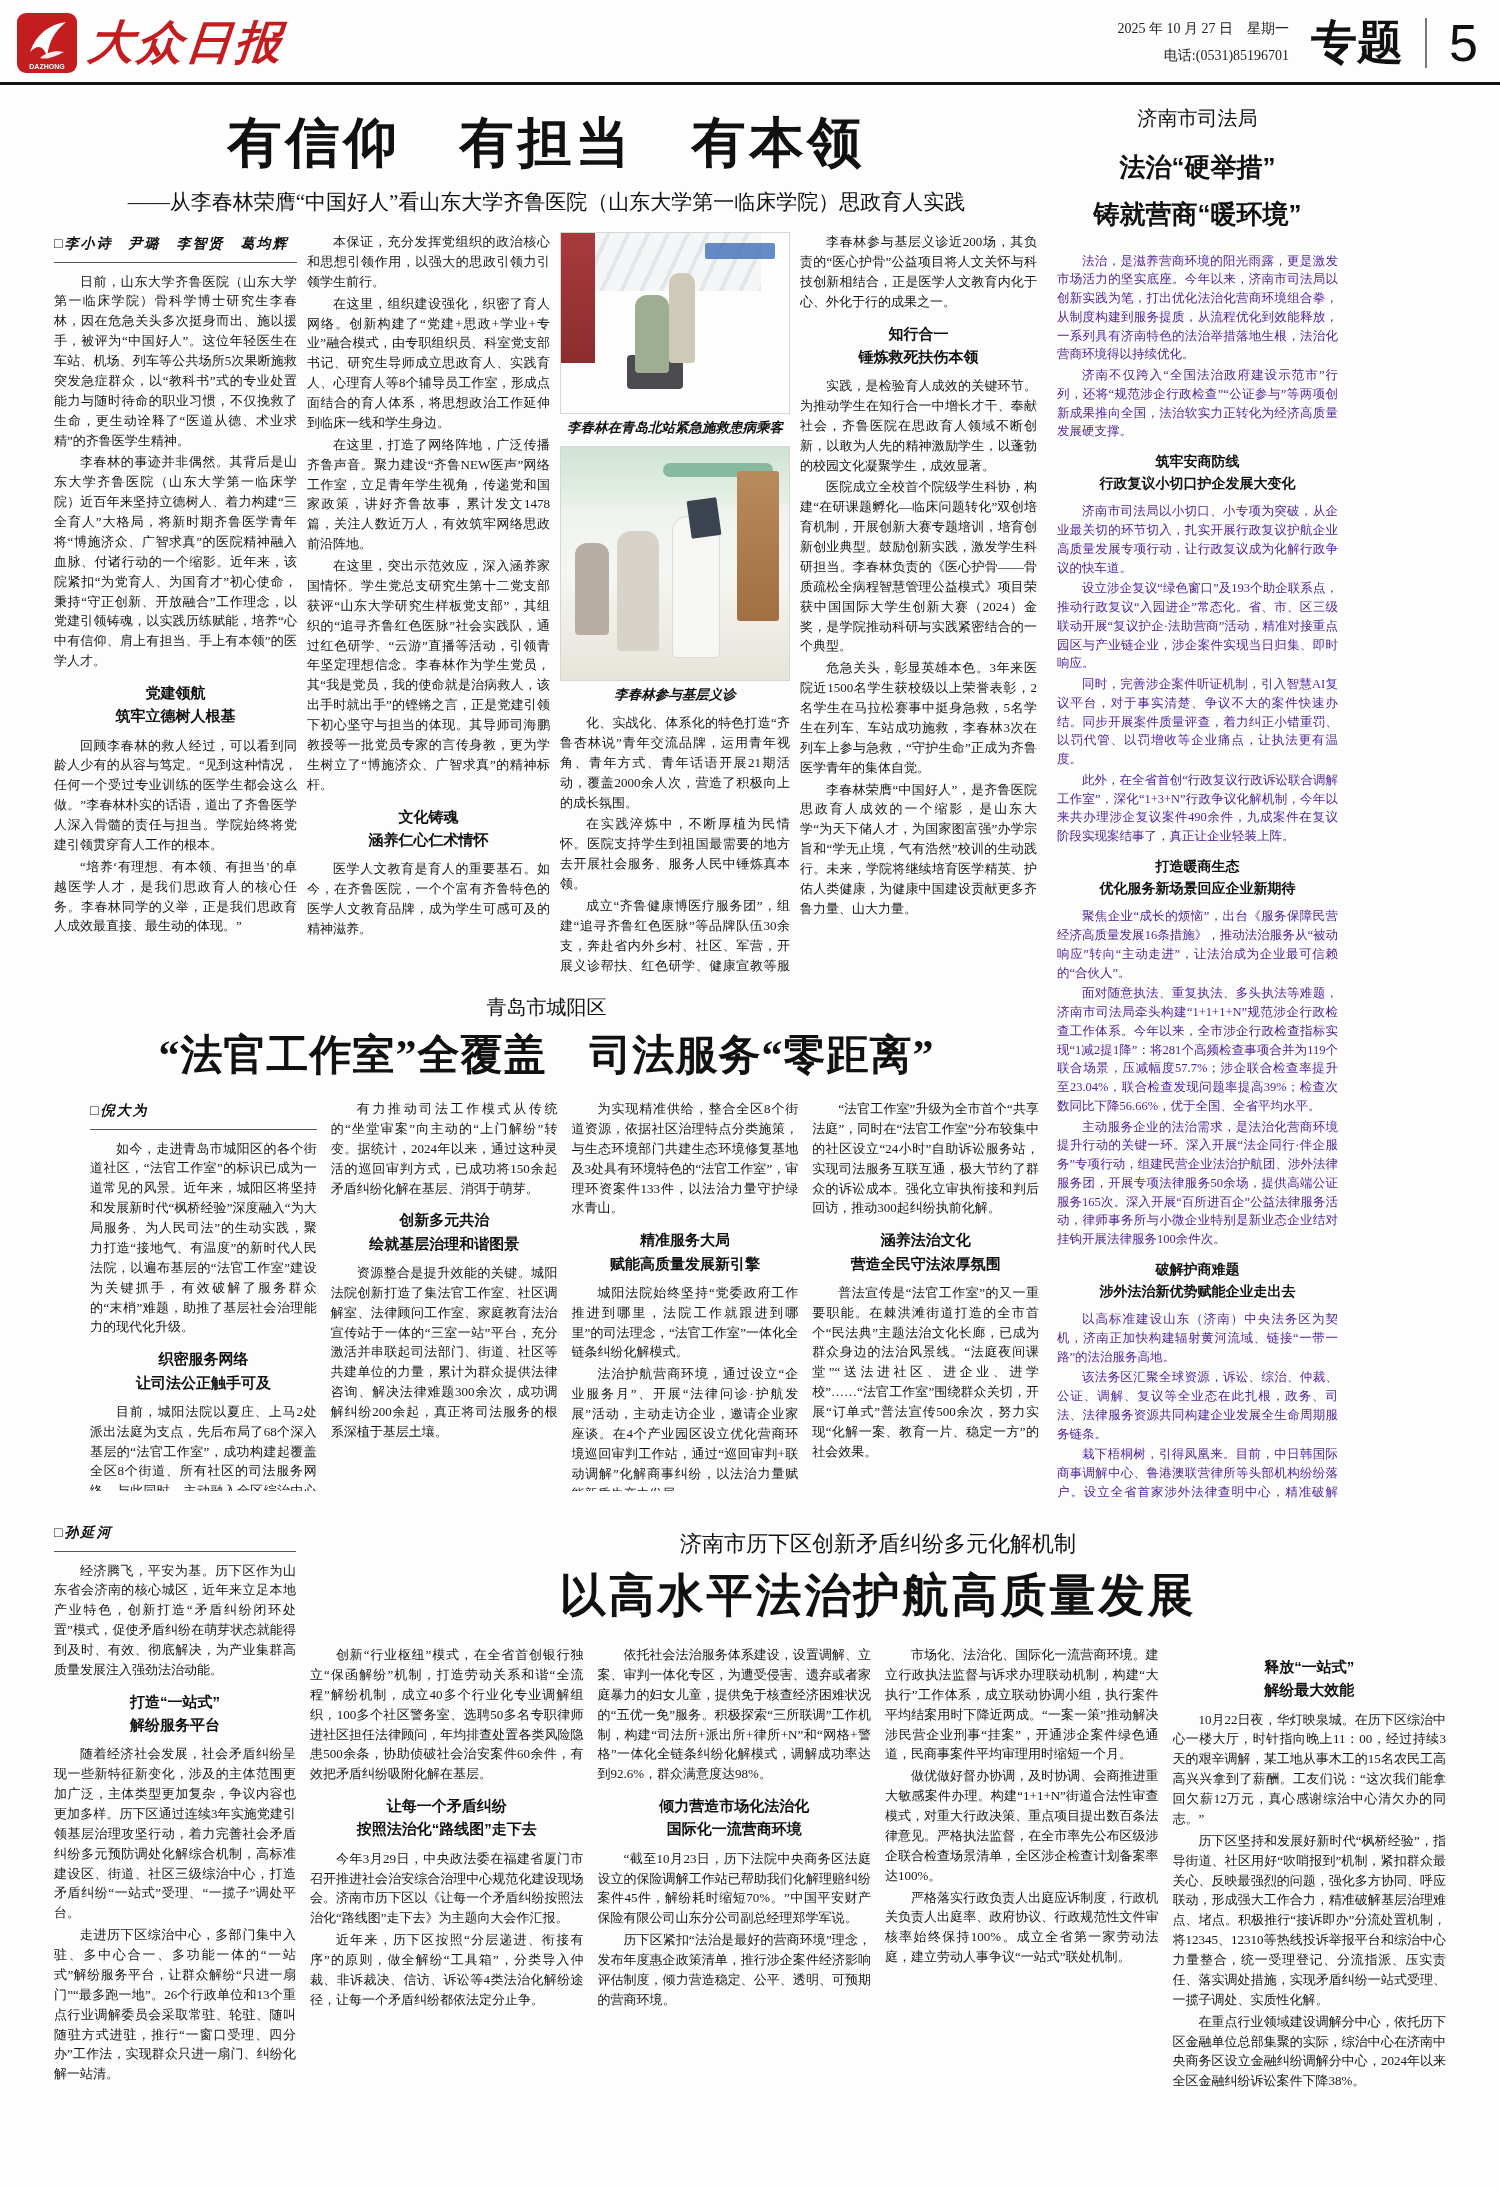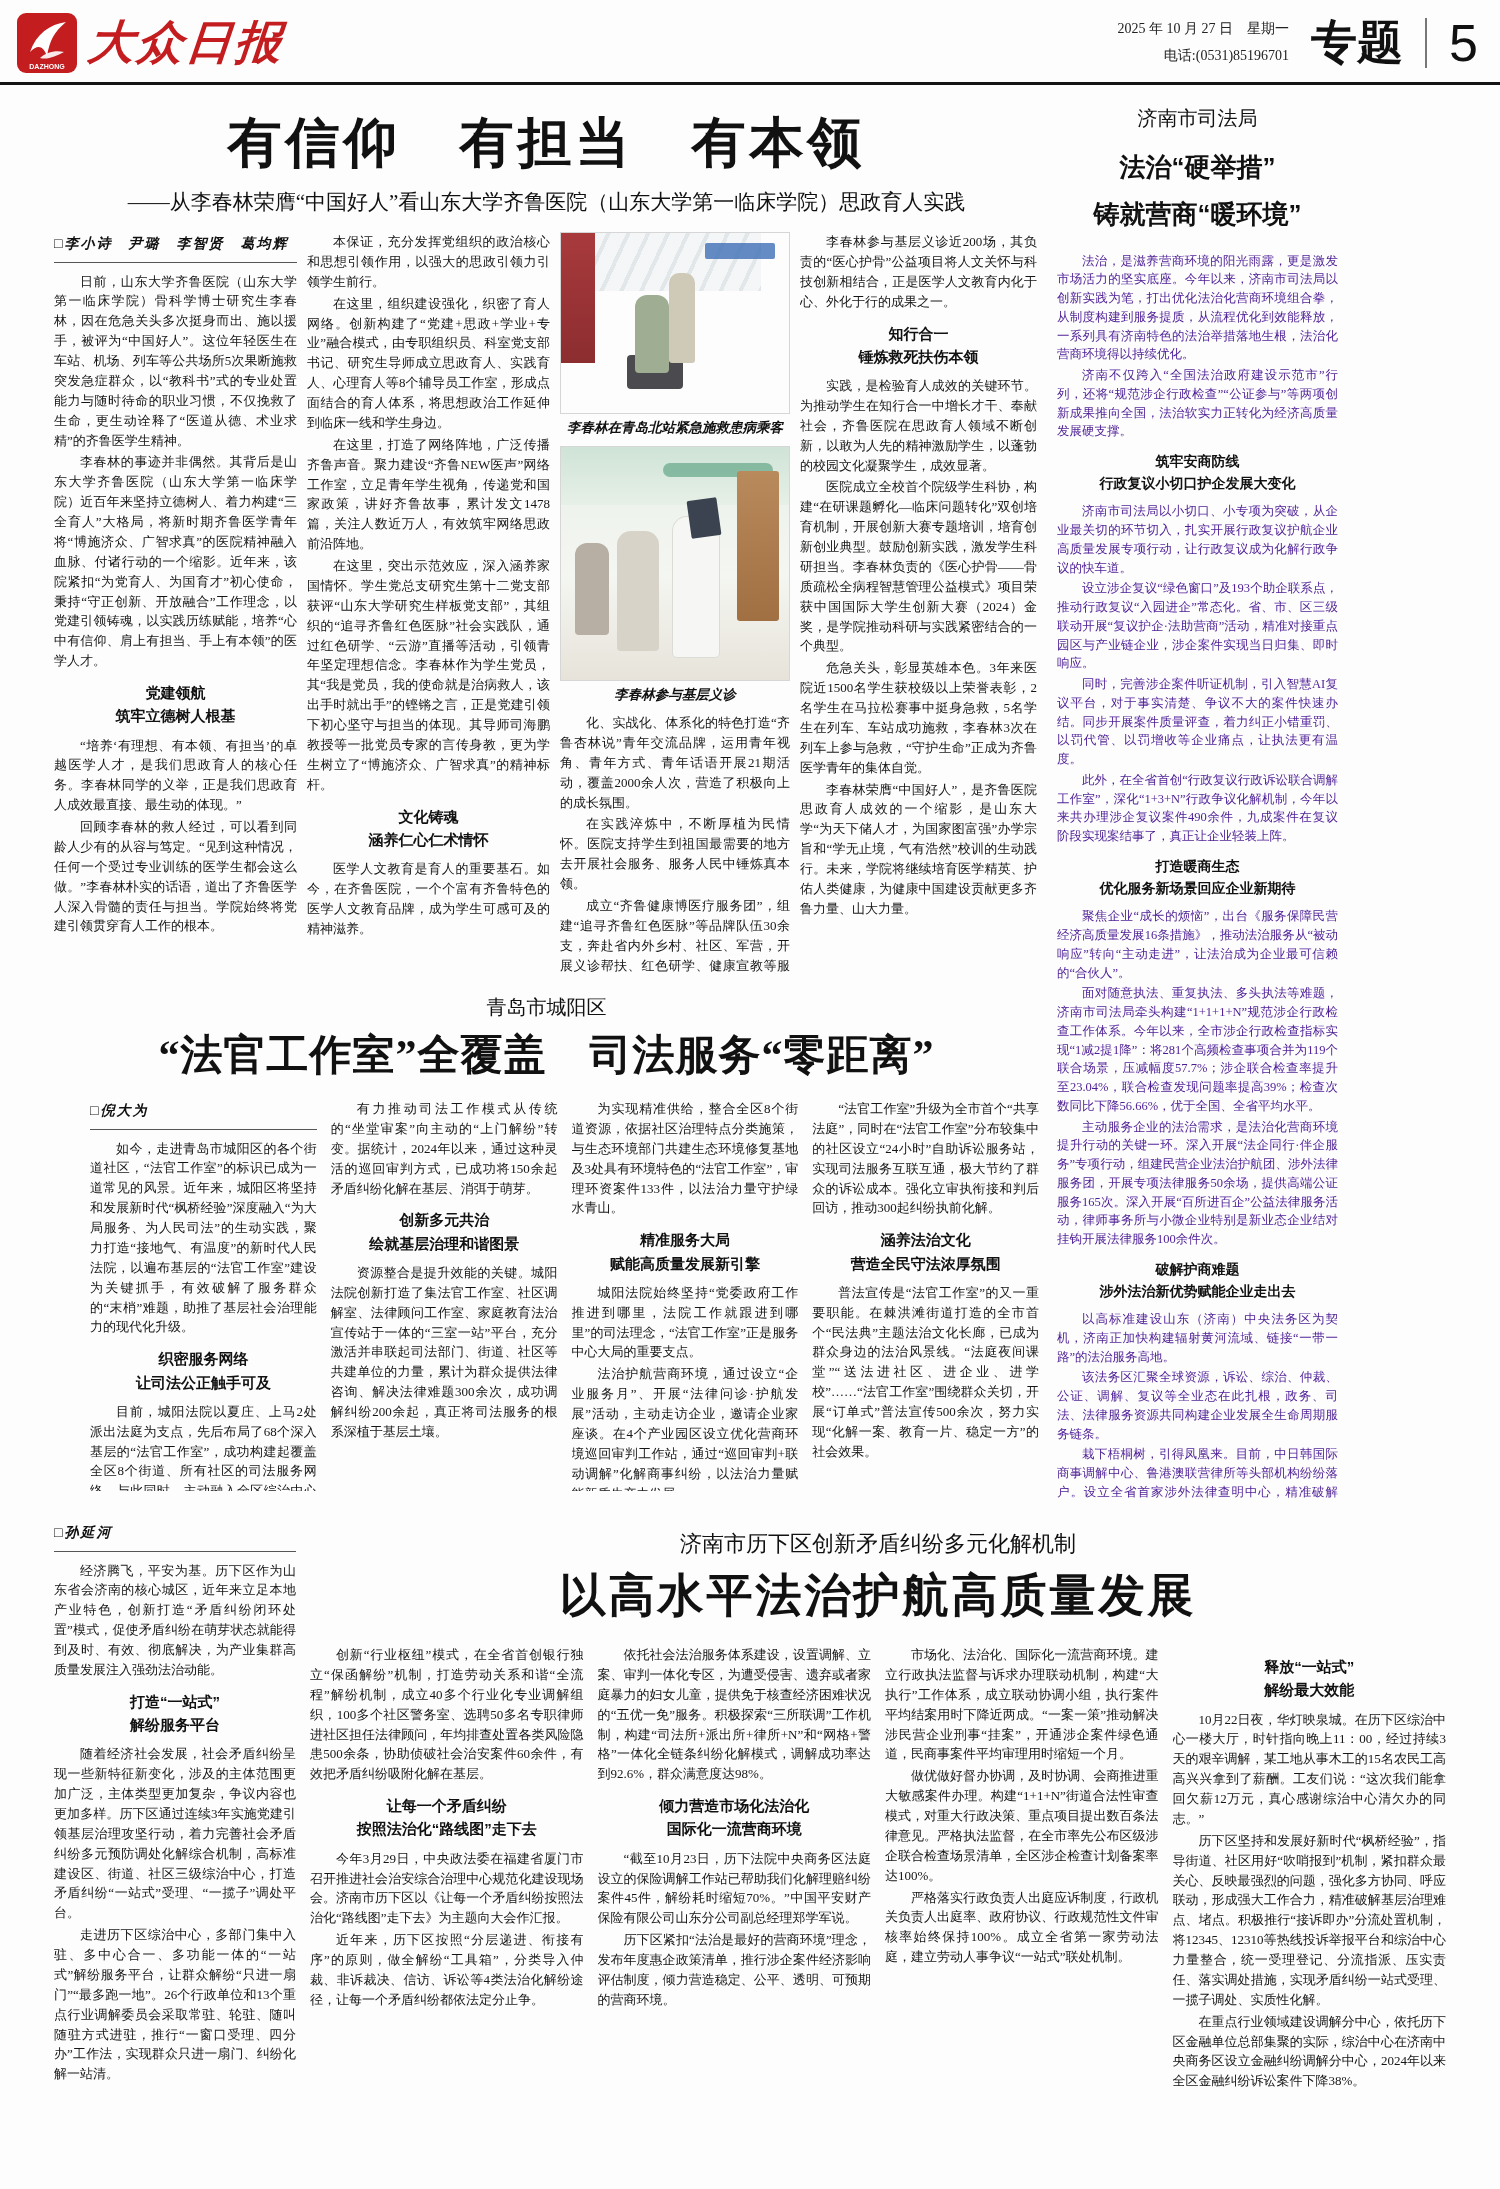--- a/index.html
+++ b/index.html
@@ -109,22 +109,22 @@
         <div>
           <h1 class="a1-title">有信仰　有担当　有本领</h1>
           <div class="a1-sub">——从李春林荣膺“中国好人”看山东大学齐鲁医院（山东大学第一临床学院）思政育人实践</div>
           <div class="a1-cols">
             <div class="col colA">
                 <div class="byline">□李小诗　尹璐　李智贤　葛均辉</div>
                 <p>日前，山东大学齐鲁医院（山东大学第一临床学院）骨科学博士研究生李春林，因在危急关头多次挺身而出、施以援手，被评为“中国好人”。这位年轻医生在车站、机场、列车等公共场所5次果断施救突发急症群众，以“教科书”式的专业处置能力与随时待命的职业习惯，不仅挽救了生命，更生动诠释了“医道从德、术业求精”的齐鲁医学生精神。</p>
                 <p>李春林的事迹并非偶然。其背后是山东大学齐鲁医院（山东大学第一临床学院）近百年来坚持立德树人、着力构建“三全育人”大格局，将新时期齐鲁医学青年将“博施济众、广智求真”的医院精神融入血脉、付诸行动的一个缩影。近年来，该院紧扣“为党育人、为国育才”初心使命，秉持“守正创新、开放融合”工作理念，以党建引领铸魂，以实践历练赋能，培养“心中有信仰、肩上有担当、手上有本领”的医学人才。</p>
                 <h4 class="sub">党建领航
 筑牢立德树人根基</h4>
+                <p>回顾李春林的救人经过，可以看到同龄人少有的从容与笃定。“见到这种情况，任何一个受过专业训练的医学生都会这么做。”李春林朴实的话语，道出了齐鲁医学人深入骨髓的责任与担当。学院始终将党建引领贯穿育人工作的根本。</p>
                 <p>“培养‘有理想、有本领、有担当’的卓越医学人才，是我们思政育人的核心任务。李春林同学的义举，正是我们思政育人成效最直接、最生动的体现。”</p>
-                <p>回顾李春林的救人经过，可以看到同龄人少有的从容与笃定。“见到这种情况，任何一个受过专业训练的医学生都会这么做。”李春林朴实的话语，道出了齐鲁医学人深入骨髓的责任与担当。学院始终将党建引领贯穿育人工作的根本。</p>
               </div>
             <div class="col colB">
                 <p>本保证，充分发挥党组织的政治核心和思想引领作用，以强大的思政引领力引领学生前行。</p>
                 <p>在这里，组织建设强化，织密了育人网络。创新构建了“党建+思政+学业+专业”融合模式，由专职组织员、科室党支部书记、研究生导师成立思政育人、实践育人、心理育人等8个辅导员工作室，形成点面结合的育人体系，将思想政治工作延伸到临床一线和学生身边。</p>
                 <p>在这里，打造了网络阵地，广泛传播齐鲁声音。聚力建设“齐鲁NEW医声”网络工作室，立足青年学生视角，传递党和国家政策，讲好齐鲁故事，累计发文1478篇，关注人数近万人，有效筑牢网络思政前沿阵地。</p>
                 <p>在这里，突出示范效应，深入涵养家国情怀。学生党总支研究生第十二党支部获评“山东大学研究生样板党支部”，其组织的“追寻齐鲁红色医脉”社会实践队，通过红色研学、“云游”直播等活动，引领青年坚定理想信念。李春林作为学生党员，其“我是党员，我的使命就是治病救人，该出手时就出手”的铿锵之言，正是党建引领下初心坚守与担当的体现。其导师司海鹏教授等一批党员专家的言传身教，更为学生树立了“博施济众、广智求真”的精神标杆。</p>
                 <h4 class="sub">文化铸魂
 涵养仁心仁术情怀</h4>
                 <p>医学人文教育是育人的重要基石。如今，在齐鲁医院，一个个富有齐鲁特色的医学人文教育品牌，成为学生可感可及的精神滋养。</p>
               </div>
@@ -180,21 +180,21 @@
             <div class="col">
                 <p>有力推动司法工作模式从传统的“坐堂审案”向主动的“上门解纷”转变。据统计，2024年以来，通过这种灵活的巡回审判方式，已成功将150余起矛盾纠纷化解在基层、消弭于萌芽。</p>
                 <h4 class="sub">创新多元共治
 绘就基层治理和谐图景</h4>
                 <p>资源整合是提升效能的关键。城阳法院创新打造了集法官工作室、社区调解室、法律顾问工作室、家庭教育法治宣传站于一体的“三室一站”平台，充分激活并串联起司法部门、街道、社区等共建单位的力量，累计为群众提供法律咨询、解决法律难题300余次，成功调解纠纷200余起，真正将司法服务的根系深植于基层土壤。</p>
               </div>
             <div class="col">
                 <p>为实现精准供给，整合全区8个街道资源，依据社区治理特点分类施策，与生态环境部门共建生态环境修复基地及3处具有环境特色的“法官工作室”，审理环资案件133件，以法治力量守护绿水青山。</p>
                 <h4 class="sub">精准服务大局
 赋能高质量发展新引擎</h4>
-                <p>城阳法院始终坚持“党委政府工作推进到哪里，法院工作就跟进到哪里”的司法理念，“法官工作室”正是服务中心大局的重要支点。</p>
+                <p>城阳法院始终坚持“党委政府工作推进到哪里，法院工作就跟进到哪里”的司法理念，“法官工作室”一体化全链条纠纷化解模式。</p>
                 <p>法治护航营商环境，通过设立“企业服务月”、开展“法律问诊·护航发展”活动，主动走访企业，邀请企业家座谈。在4个产业园区设立优化营商环境巡回审判工作站，通过“巡回审判+联动调解”化解商事纠纷，以法治力量赋能新质生产力发展。</p>
               </div>
             <div class="col">
                 <p>“法官工作室”升级为全市首个“共享法庭”，同时在“法官工作室”分布较集中的社区设立“24小时”自助诉讼服务站，实现司法服务互联互通，极大节约了群众的诉讼成本。强化立审执衔接和判后回访，推动300起纠纷执前化解。</p>
                 <h4 class="sub">涵养法治文化
 营造全民守法浓厚氛围</h4>
                 <p>普法宣传是“法官工作室”的又一重要职能。在棘洪滩街道打造的全市首个“民法典”主题法治文化长廊，已成为群众身边的法治风景线。“法庭夜间课堂”“送法进社区、进企业、进学校”……“法官工作室”围绕群众关切，开展“订单式”普法宣传500余次，努力实现“化解一案、教育一片、稳定一方”的社会效果。</p>
               </div>
           </div>
         </div>

